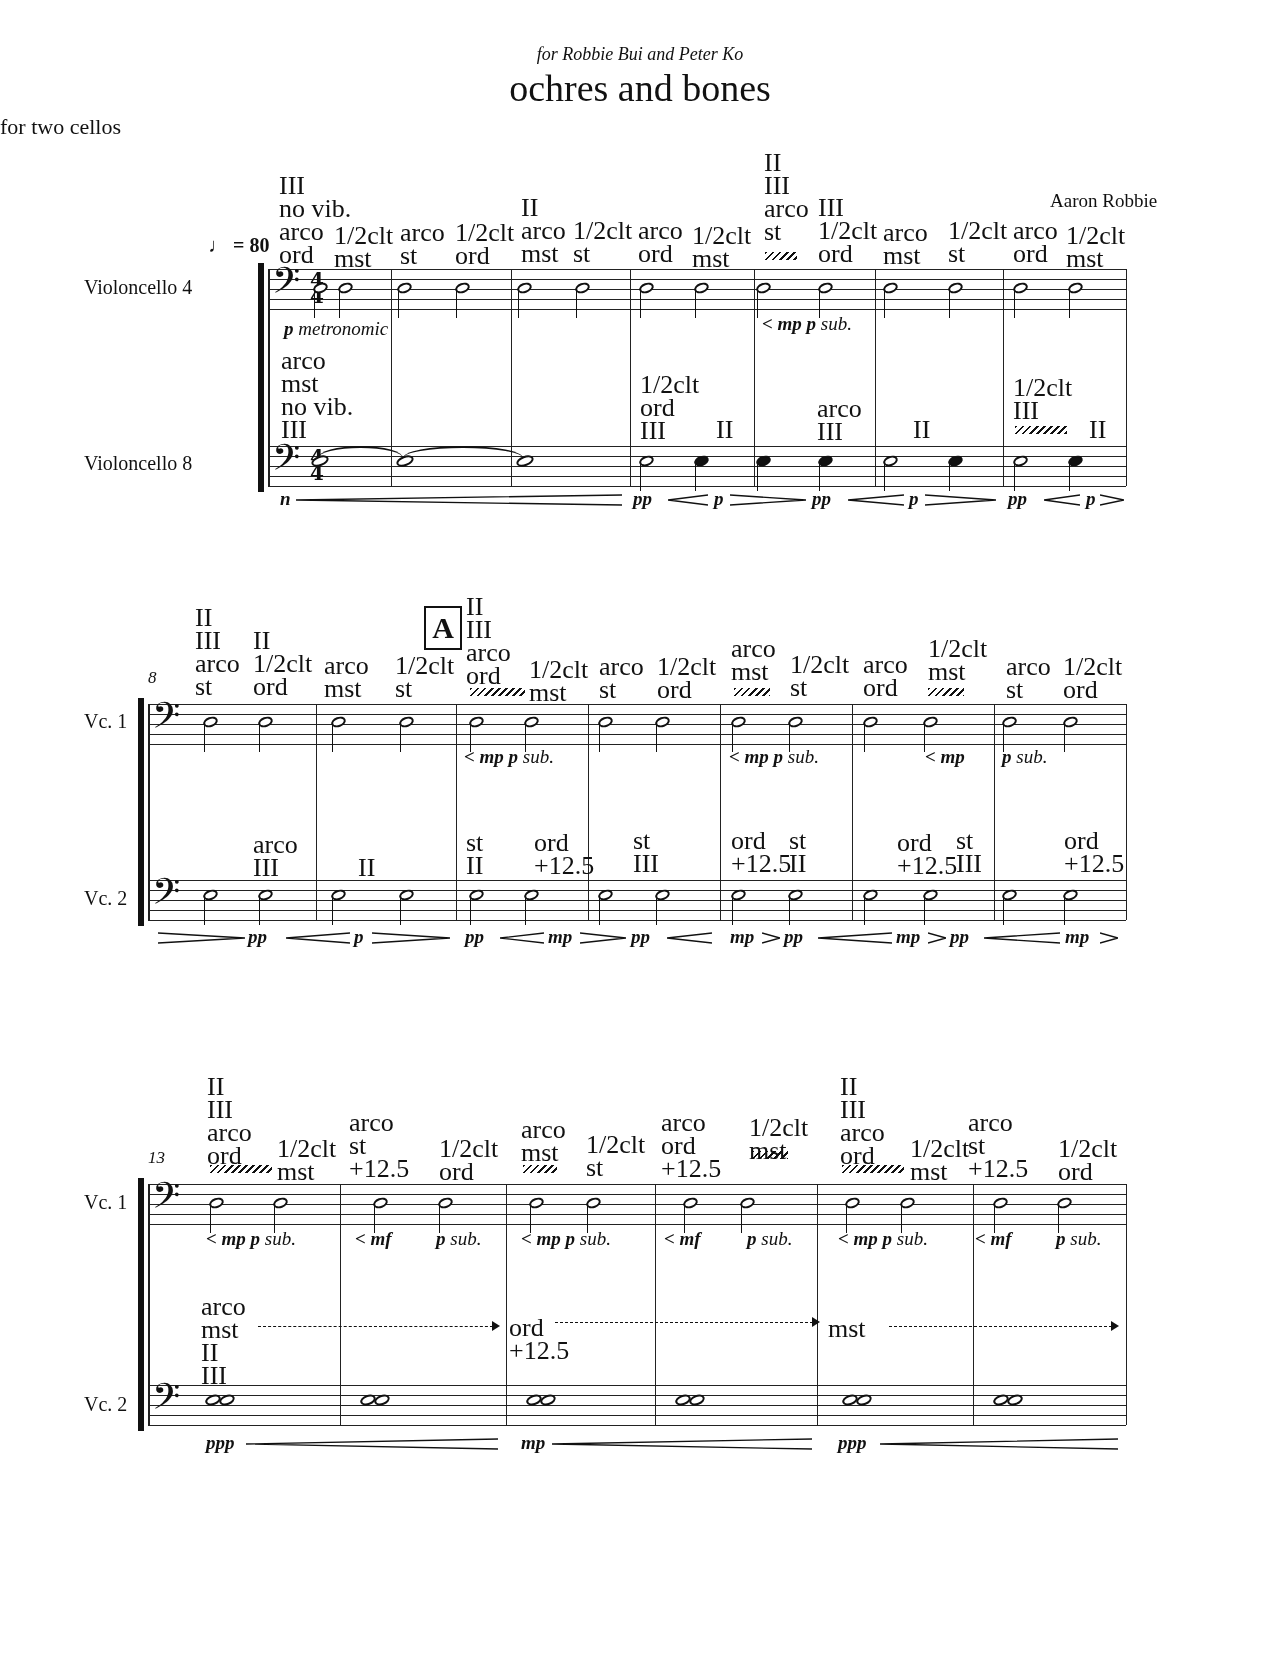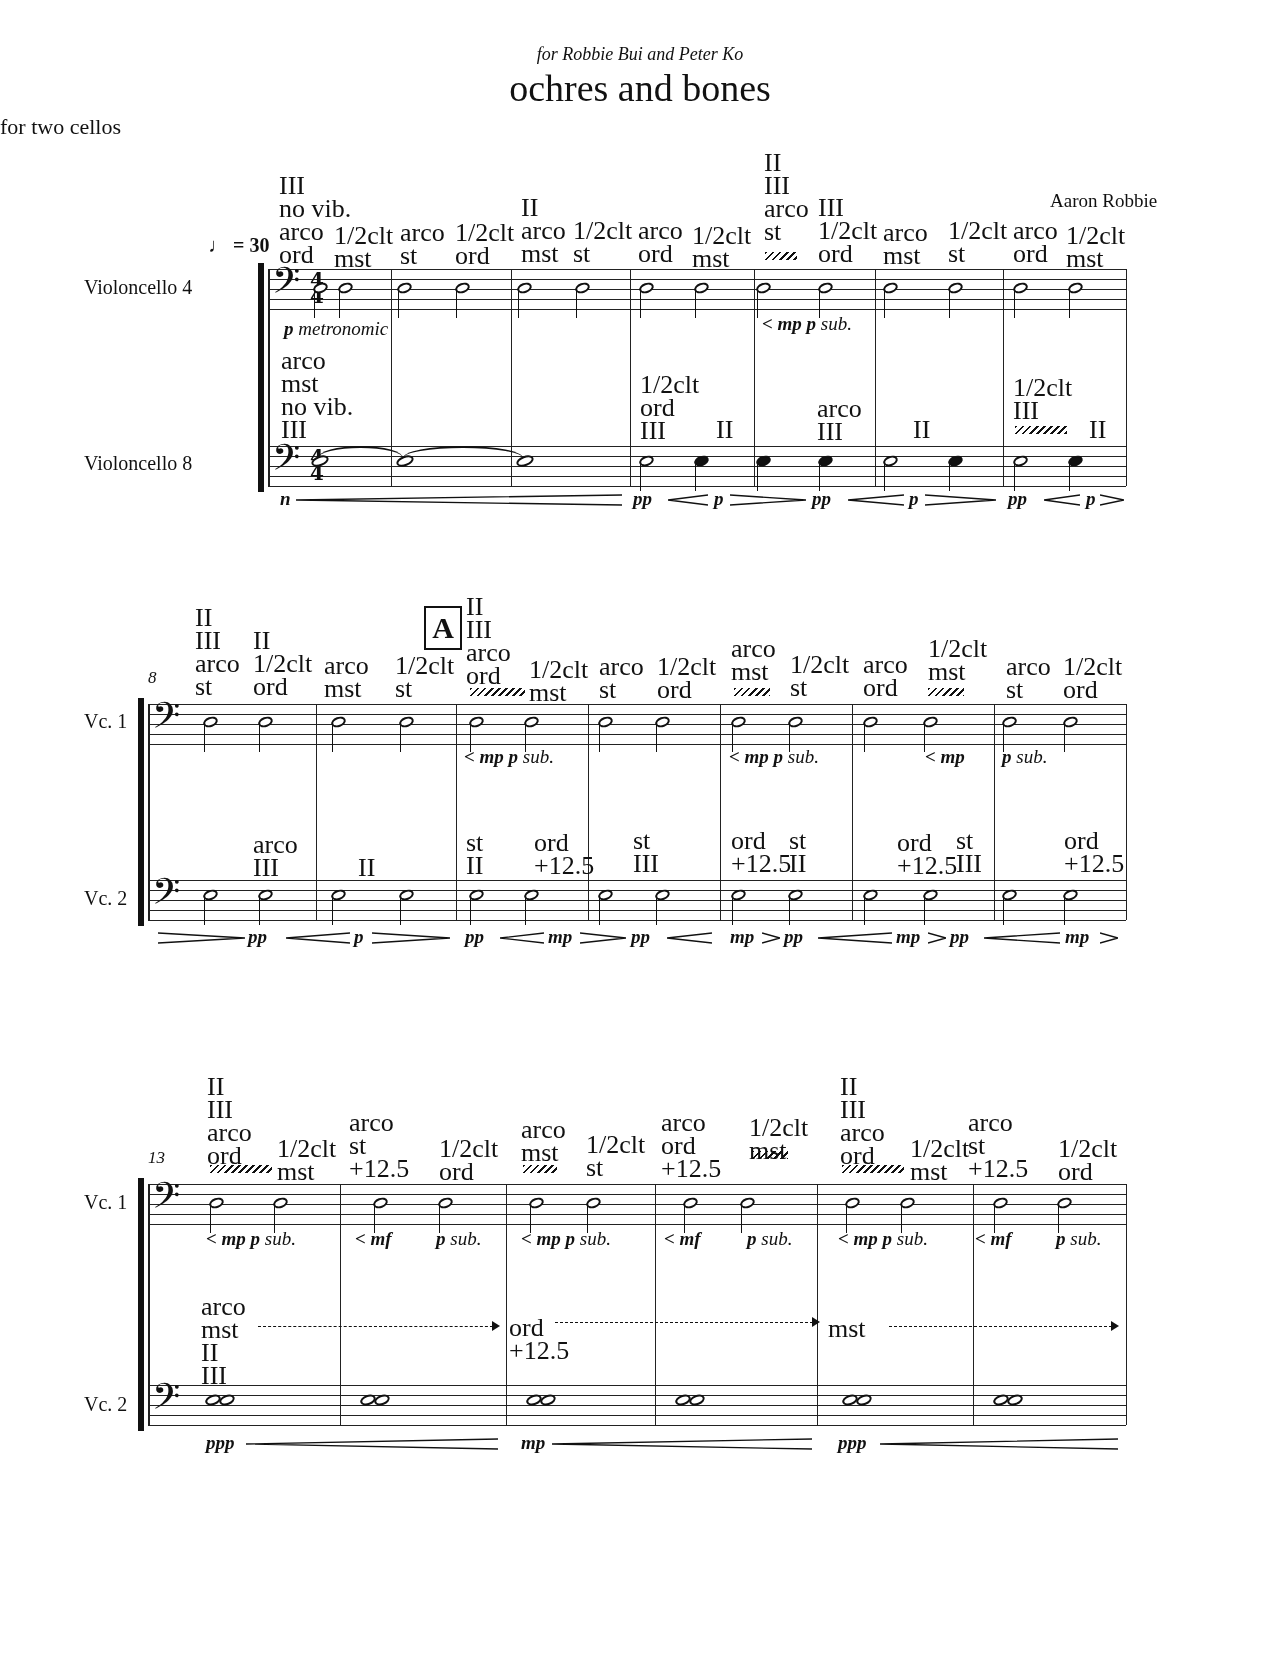--- a/index.html
+++ b/index.html
@@ -31,21 +31,21 @@
   .dash::after { content:""; position:absolute; right:-2px; top:-6px; border-left:8px solid #111; border-top:5px solid transparent; border-bottom:5px solid transparent; }
   .tie { position:absolute; border-top:2px solid #111; border-radius:50% 50% 0 0 / 100% 100% 0 0; height:10px; }
 </style>
 </head>
 <body>
 
 <div class="abs dedication">for Robbie Bui and Peter Ko</div>
 <div class="abs title">ochres and bones</div>
 <div class="abs subtitle">for two cellos</div>
 <div class="abs composer">Aaron Robbie</div>
-<div class="abs tempo">♩ = 30</div>
+<div class="abs tempo">♩ = 80</div>
 
 <div class="abs instr" style="left:84px;top:276px">Violoncello 4</div>
 <div class="abs instr" style="left:84px;top:452px">Violoncello 8</div>
 <div class="abs instr" style="left:84px;top:710px">Vc. 1</div>
 <div class="abs instr" style="left:84px;top:887px">Vc. 2</div>
 <div class="abs instr" style="left:84px;top:1191px">Vc. 1</div>
 <div class="abs instr" style="left:84px;top:1393px">Vc. 2</div>
 
 <div class="measnum" style="left:148px;top:668px">8</div>
 <div class="measnum" style="left:148px;top:1148px">13</div>

